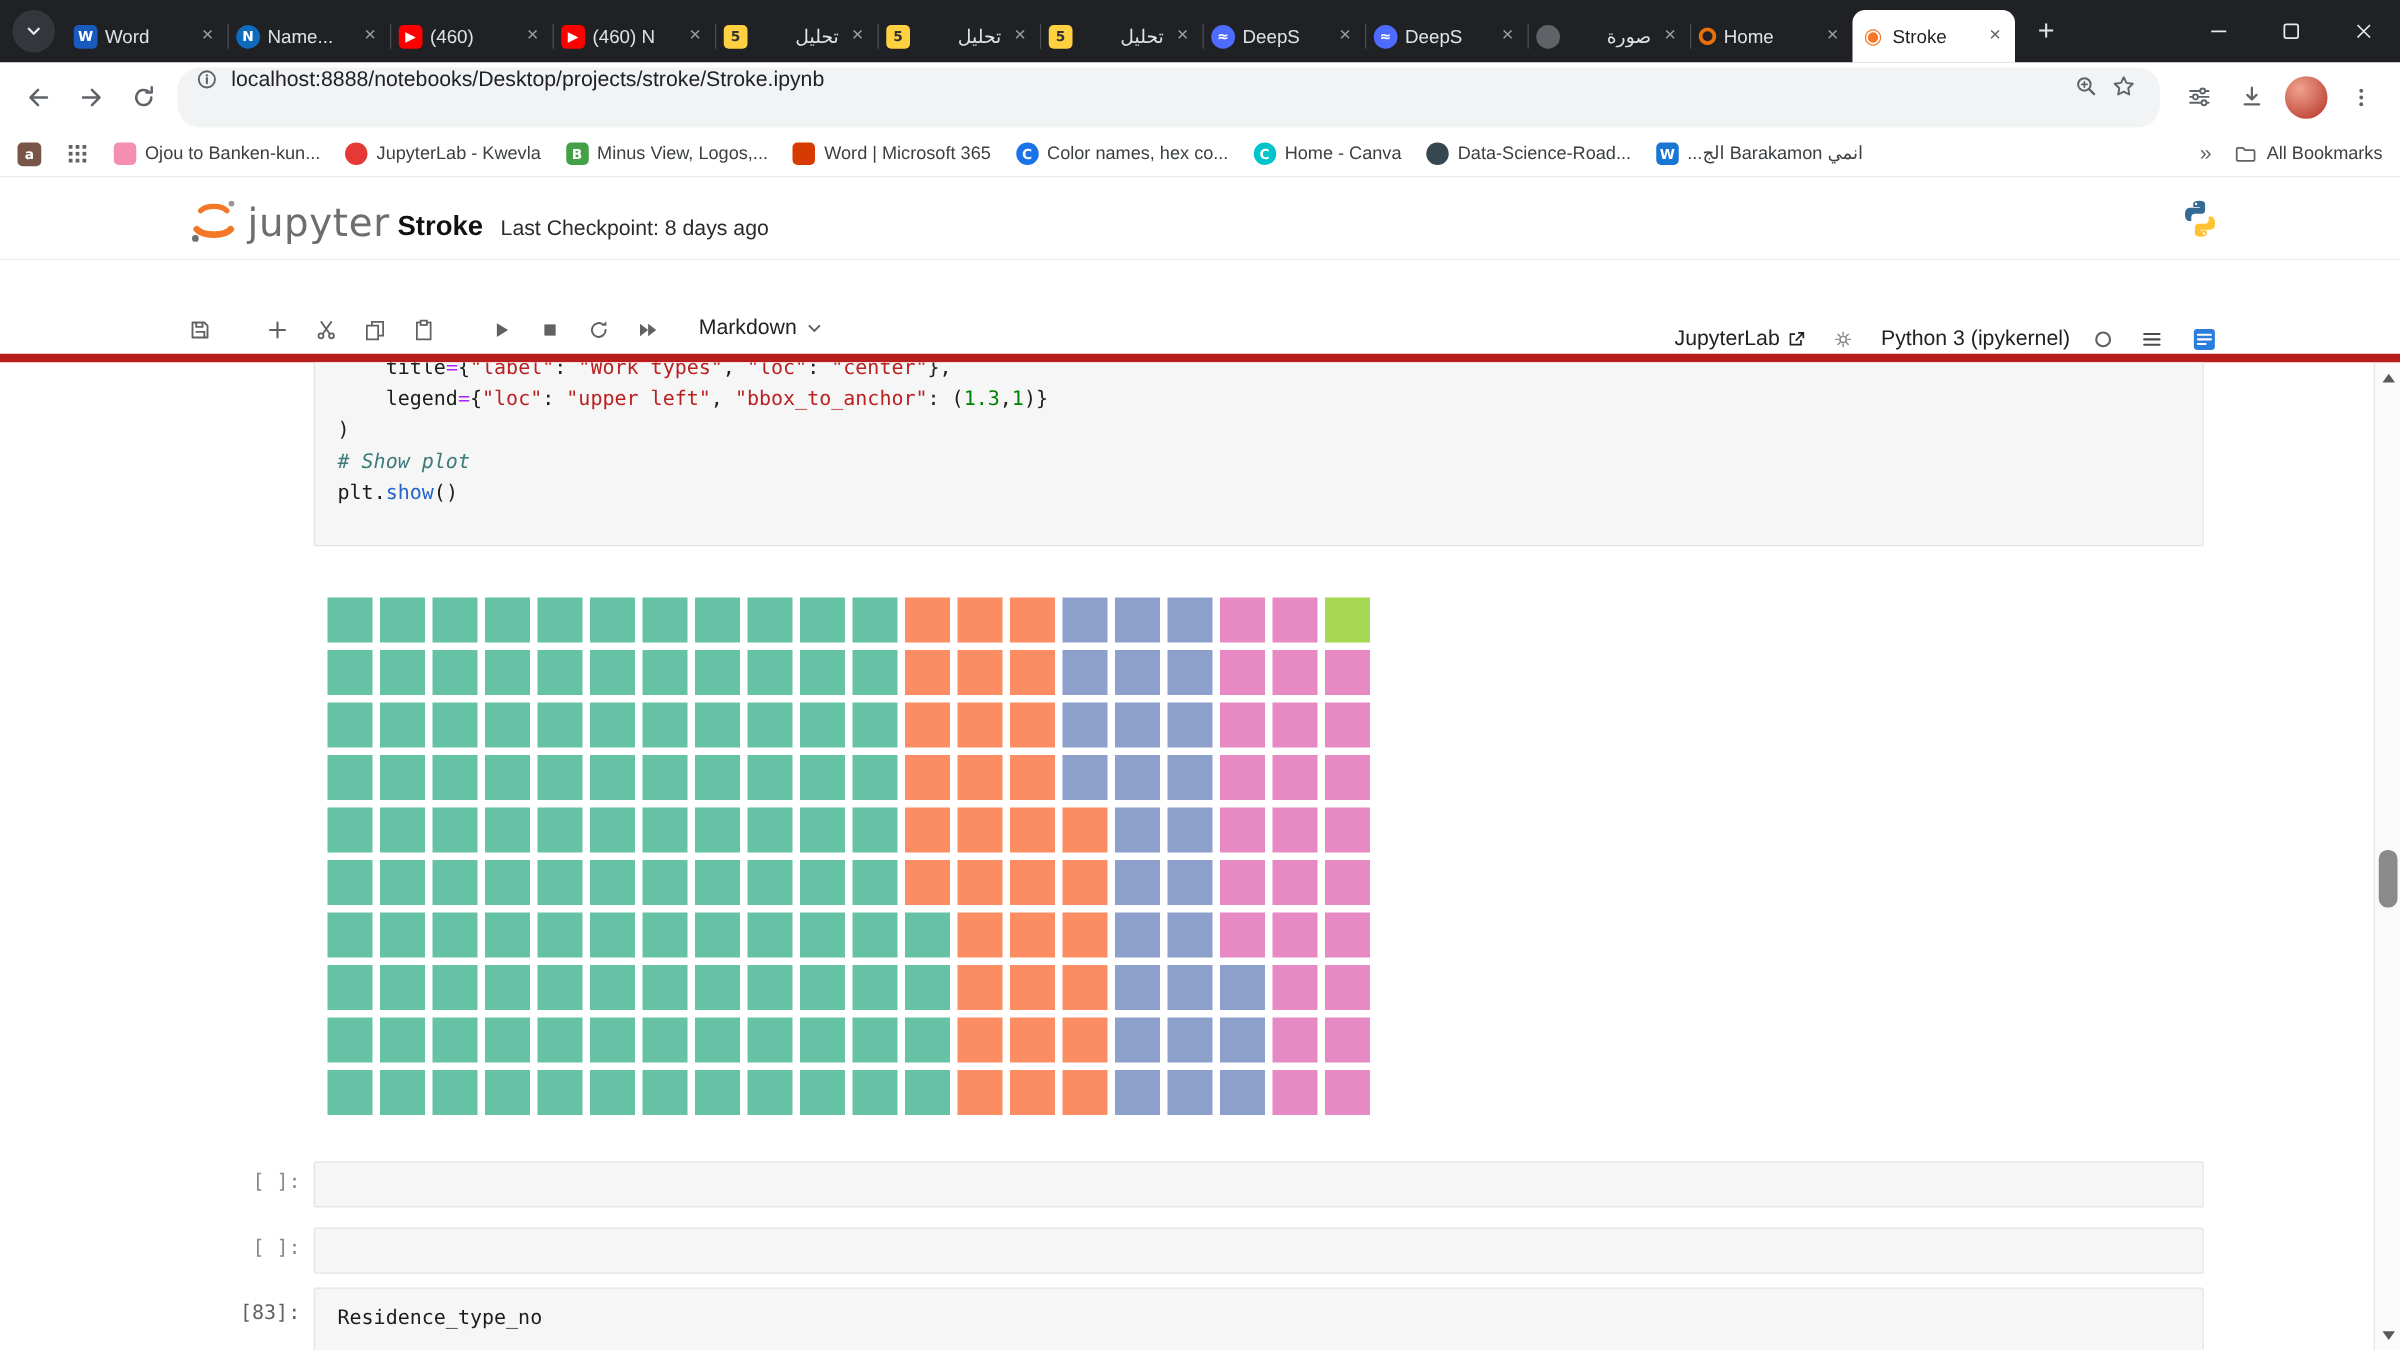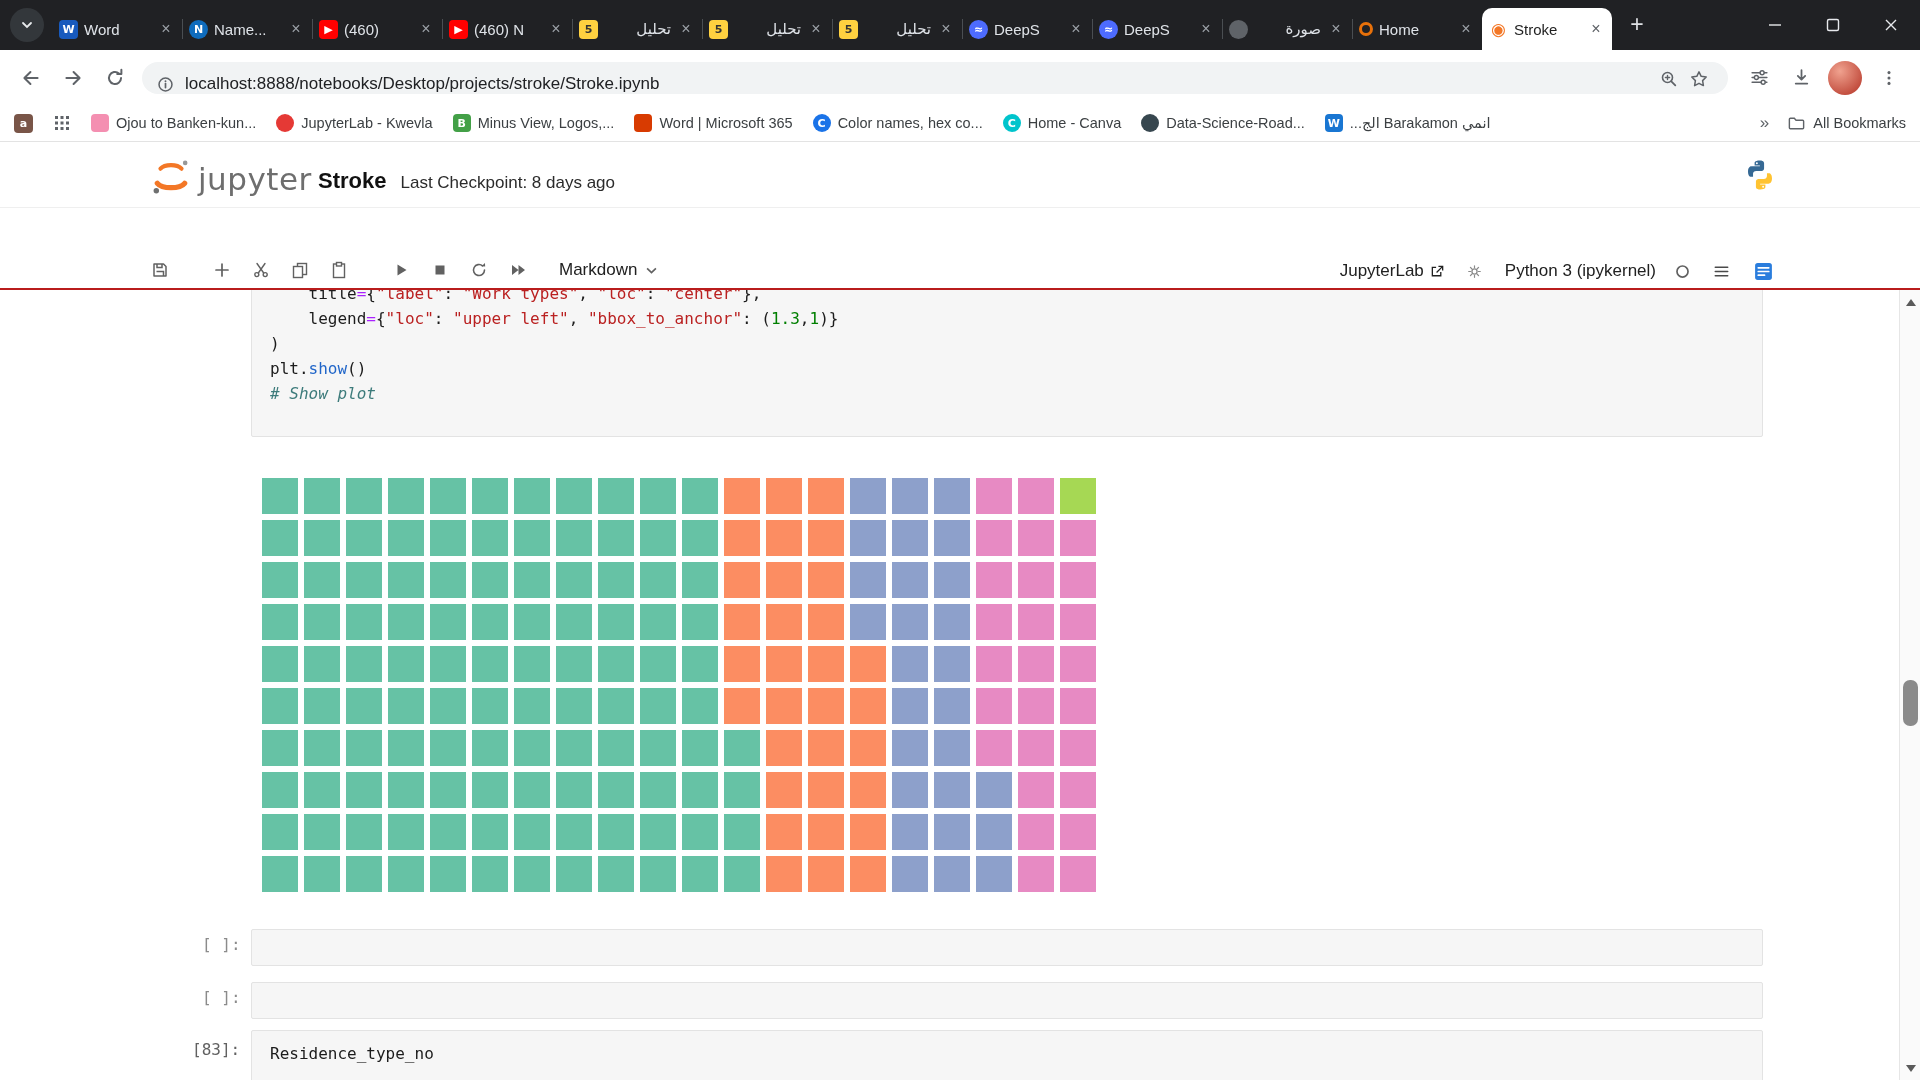--- a/index.html
+++ b/index.html
@@ -24,21 +24,21 @@
   .fav{width:19px;height:19px;min-width:19px;border-radius:4px;display:flex;align-items:center;justify-content:center;
     font-size:11px;font-weight:700;font-family:"DejaVu Sans",sans-serif;line-height:1}
   .fav-circle{border-radius:50%}
   .fav-outline{border-radius:50%;border:3px solid;background:transparent !important;width:14px;height:14px;min-width:14px}
   .fav-none{background:transparent !important;font-size:17px}
   .bm .fav{width:18px;height:18px;min-width:18px}
 
   
   .navbar{position:absolute;left:0;top:50px;width:100%;height:55px;background:#fff;display:flex;align-items:center;padding:0 10px}
   .nav-icon{width:42px;height:42px;border-radius:50%;display:flex;align-items:center;justify-content:center}
-  .omnibox{flex:1;height:32px;margin:0 10px 0 6px;background:#f1f3f4;border-radius:18px;display:flex;align-items:flex-end;padding:0 14px;min-width:0}
+  .omnibox{flex:1;height:48px;margin:0 10px 0 6px;background:#f1f3f4;border-radius:18px;display:flex;align-items:flex-start;padding:0 14px;min-width:0}
   .url-text{font-size:17px;color:#202124;margin-left:10px;white-space:nowrap;overflow:hidden;flex:1}
   .omni-icon{width:30px;height:30px;display:flex;align-items:center;justify-content:center}
   .avatar{width:34px;height:34px;border-radius:50%;background:radial-gradient(circle at 35% 30%,#f0a28f,#c24d3e 75%);margin:0 6px}
 
   
   .bookmarksbar{position:absolute;left:0;top:105px;width:100%;height:37px;background:#fff;border-bottom:1px solid #e3e3e3;
     display:flex;align-items:center;padding:0 14px;gap:20px;font-size:14.5px;color:#3c4043}
   .bm{display:flex;align-items:center;gap:7px;white-space:nowrap}
   .bm-right{margin-left:auto;display:flex;align-items:center;gap:18px}
   .chevrons{font-size:17px;color:#5f6368}
@@ -49,22 +49,22 @@
   .jp-wordmark{font-size:31px;color:#6e6e6e;letter-spacing:.5px;font-family:"DejaVu Sans",sans-serif}
   .jp-titlewrap{position:absolute;left:318px;top:26px;display:flex;align-items:baseline;gap:14px}
   .jp-title{font-size:22px;font-weight:600;color:#111}
   .jp-checkpoint{font-size:17px;color:#2b2b2b}
   .py-logo{position:absolute;left:1742px;top:15px}
 
   .jp-menubar{position:absolute;left:0;top:208px;width:100%;height:44px;background:#fff;display:flex;align-items:center;padding-left:160px;gap:34px;font-size:18px;color:#212121}
   .menu-item{cursor:default}
   .trusted{position:absolute;right:153px;top:7px;border:2px solid #2b2b2b;border-radius:2px;background:#fff;padding:3px 12px;font-size:17px;color:#111}
 
-  .jp-toolbar{position:absolute;left:0;top:252px;width:100%;height:38px;background:#fff;display:flex;align-items:center;padding-left:148px;gap:15px;
-    border-bottom:2px solid #b91c1c;box-shadow:0 2px 3px rgba(0,0,0,.05)}
+  .jp-toolbar{position:absolute;left:0;top:252px;width:100%;height:38px;background:#fff;display:flex;align-items:flex-start;padding-left:148px;gap:15px;
+    border-bottom:7px solid #b91c1c;box-shadow:0 2px 3px rgba(0,0,0,.05)}
   .tb-icon{width:24px;height:24px;display:flex;align-items:center;justify-content:center}
   .tb-gap{width:8px}
   .celltype{display:flex;align-items:center;gap:9px;margin-left:14px;font-size:17px;color:#212121}
   .tb-right{position:absolute;right:145px;top:0;height:38px;display:flex;align-items:center;gap:18px;font-size:17px;color:#212121}
   .jl-link{display:flex;align-items:center;gap:6px}
 
   
   .notebook{position:absolute;left:0;top:290px;width:1899px;height:790px;background:#fff;overflow:hidden}
   .cell{position:absolute;left:251px;width:1512px;background:#f6f6f6;border:1px solid #e3e3e3;border-radius:2px}
   .cell-top{top:-22px;padding:12px 18px 30px}
@@ -428,22 +428,22 @@
         </div>
     </div>
   </div>
 
   <div class="notebook">
     <div class="cell cell-top">
       <div class="code" id="code-top">
           <div class="codeline"><span class="tok-p">    title</span><span class="tok-o">=</span><span class="tok-p">{</span><span class="tok-s">"label"</span><span class="tok-p">: </span><span class="tok-s">"Work types"</span><span class="tok-p">, </span><span class="tok-s">"loc"</span><span class="tok-p">: </span><span class="tok-s">"center"</span><span class="tok-p">},</span></div>
           <div class="codeline"><span class="tok-p">    legend</span><span class="tok-o">=</span><span class="tok-p">{</span><span class="tok-s">"loc"</span><span class="tok-p">: </span><span class="tok-s">"upper left"</span><span class="tok-p">, </span><span class="tok-s">"bbox_to_anchor"</span><span class="tok-p">: (</span><span class="tok-n">1.3</span><span class="tok-p">,</span><span class="tok-n">1</span><span class="tok-p">)}</span></div>
           <div class="codeline"><span class="tok-p">)</span></div>
+          <div class="codeline"><span class="tok-c"># Show plot</span></div>
           <div class="codeline"><span class="tok-p">plt</span><span class="tok-p">.</span><span class="tok-f">show</span><span class="tok-p">()</span></div>
-          <div class="codeline"><span class="tok-c"># Show plot</span></div>
         </div>
     </div>
 
     <div class="waffle" id="waffle">
         <div class="wblock" style="background: rgb(102, 194, 165);"></div>
         <div class="wblock" style="background: rgb(102, 194, 165);"></div>
         <div class="wblock" style="background: rgb(102, 194, 165);"></div>
         <div class="wblock" style="background: rgb(102, 194, 165);"></div>
         <div class="wblock" style="background: rgb(102, 194, 165);"></div>
         <div class="wblock" style="background: rgb(102, 194, 165);"></div>

